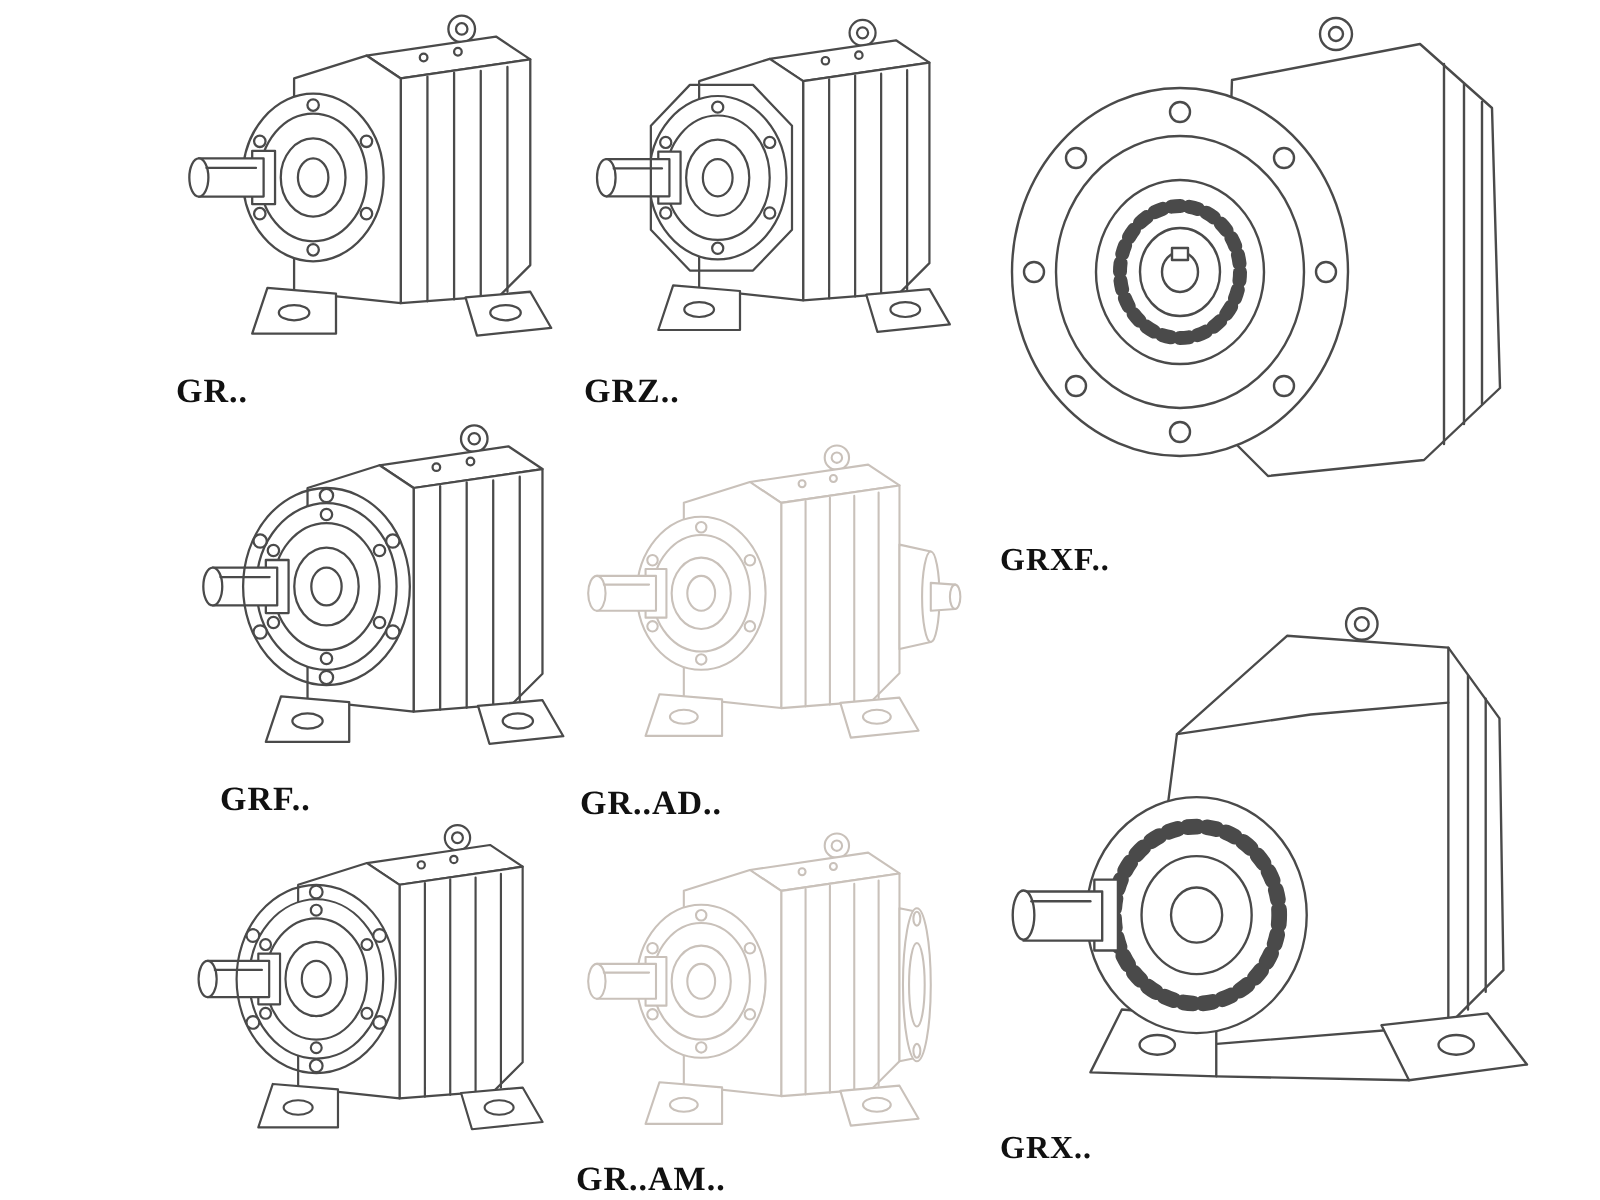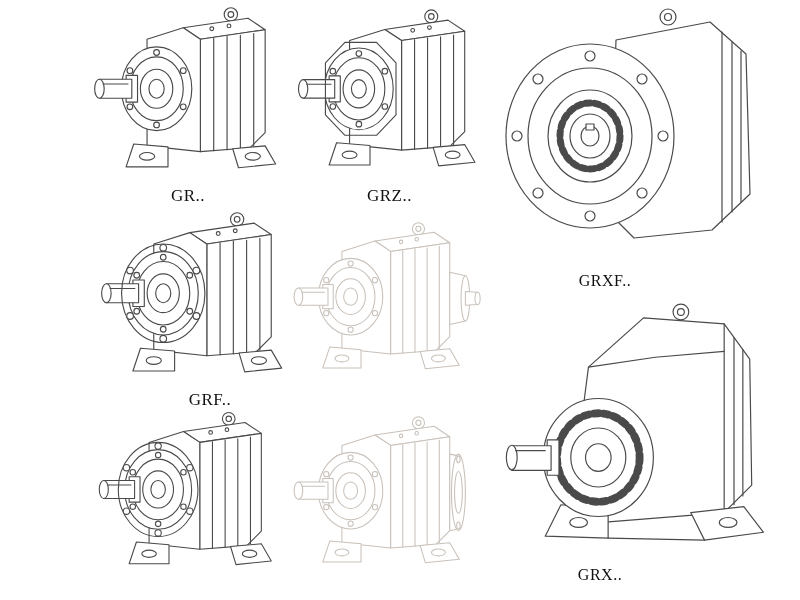--- a/index.html
+++ b/index.html
@@ -16,22 +16,22 @@
     width:100%; height:100%;
     stroke:var(--line,#4a4a4a);
     stroke-width:1.2;
     fill:none;
     stroke-linejoin:round;
     stroke-linecap:round;
   }
   .figure.faded svg { stroke:var(--faded,#c9c1ba); }
   .fig-label {
     position:absolute;
-    text-align:center;
-    font-weight:normal;
+    text-align:left;
+    font-weight:bold;
     font-size:17px;
     color:var(--labelc,#111);
     letter-spacing:.5px;
     white-space:nowrap;
   }
   .fig-label.large { font-size:16px; }
   .defs-holder { position:absolute; width:0; height:0; overflow:hidden; }
 </style>
 </head>
 <body style="background: rgb(255, 255, 255);">
@@ -174,20 +174,21 @@
       </svg>
   </figure>
   <div class="fig-label" style="left:110px;top:390px;width:200px;">GRF..</div>
 
   <figure class="figure faded" style="left:288px;top:212px;width:200px;height:178px;">
     <svg viewBox="0 0 230 190">
         <use href="#g-foot"></use>
         <use href="#g-ad-extra"></use>
       </svg>
   </figure>
+  <div class="fig-label" style="left:290px;top:392px;width:200px;">GR..AD..</div>
 
   <figure class="figure" style="left:498px;top:296px;width:295px;height:268px;">
     <svg viewBox="0 0 300 272">
         <use href="#g-grx"></use>
       </svg>
   </figure>
   <div class="fig-label large" style="left:500px;top:566px;width:200px;">GRX..</div>
 
   <figure class="figure" style="left:88px;top:408px;width:200px;height:172px;">
     <svg viewBox="0 0 210 190">
@@ -195,14 +196,15 @@
         <use href="#g-flange"></use>
       </svg>
   </figure>
 
   <figure class="figure faded" style="left:288px;top:410px;width:200px;height:170px;">
     <svg viewBox="0 0 230 190">
         <use href="#g-foot"></use>
         <use href="#g-am-extra"></use>
       </svg>
   </figure>
+  <div class="fig-label" style="left:288px;top:580px;width:200px;">GR..AM..</div>
 
 </div>
 
 </body></html>

